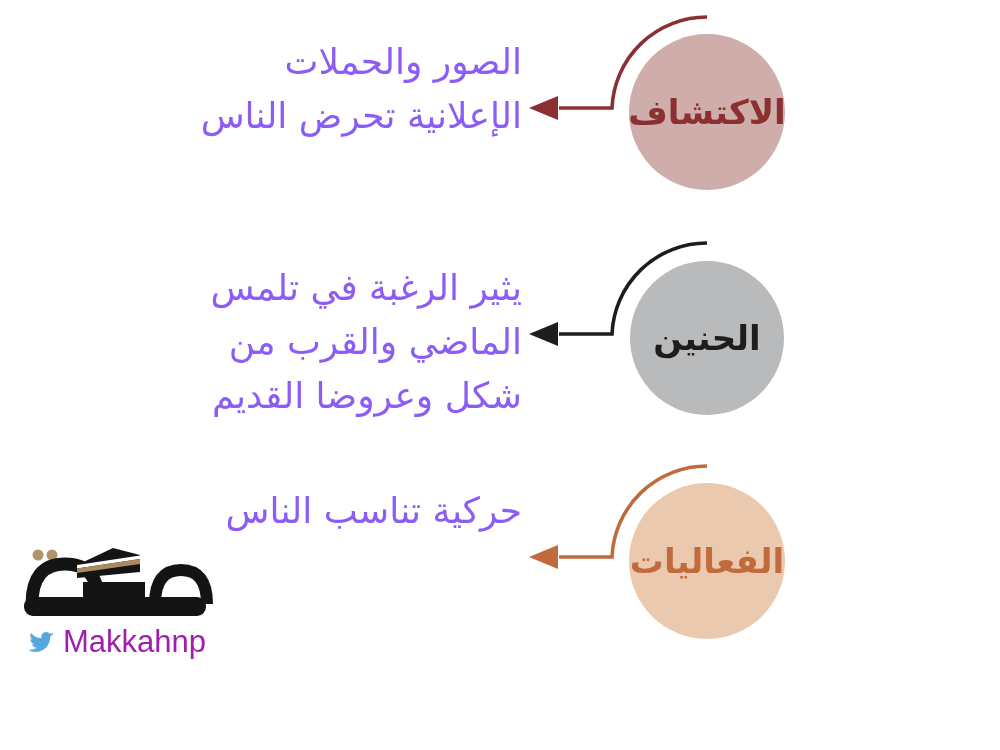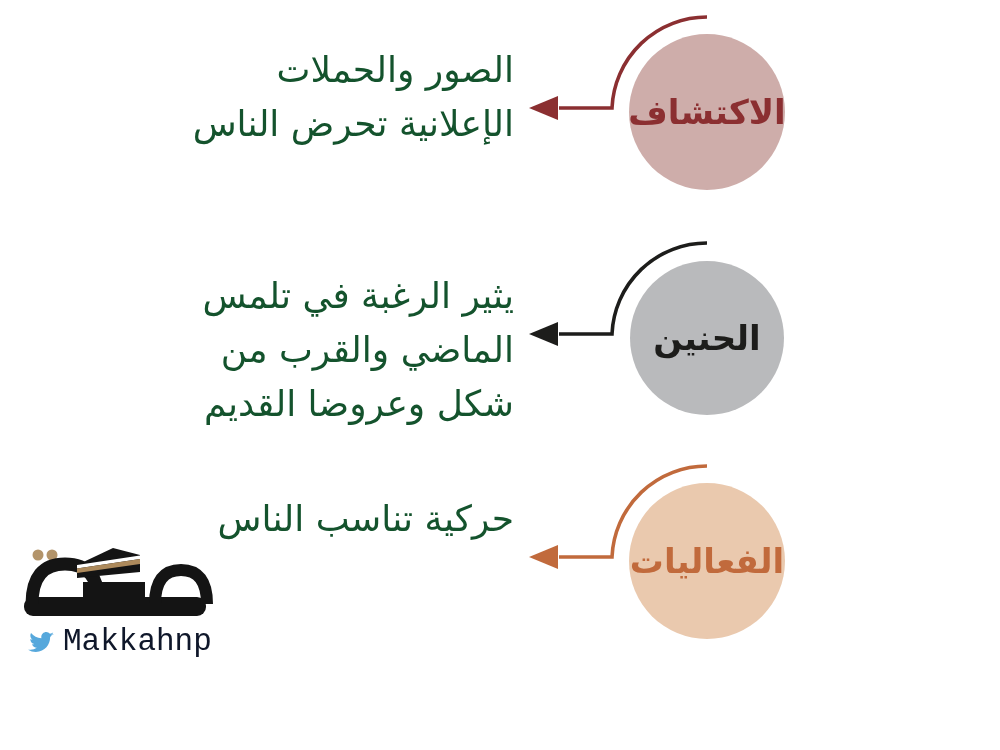--- a/index.html
+++ b/index.html
@@ -10,43 +10,43 @@
   }
   .connector{position:absolute;left:515px;width:280px;height:200px;}
   #connector-0{top:12px;}
   #connector-1{top:238px;}
   #connector-2{top:461px;}
   .circle-label{
     font-family:"DejaVu Sans", sans-serif;
     font-weight:bold;
   }
   .desc{
-    position:absolute;right:470px;margin:16px;
+    position:absolute;right:470px;margin:8px;
     direction:rtl;text-align:right;
-    color:#14532d;
+    color:#8b5cf6;
     font-size:36px;line-height:54px;
     font-weight:500;
     letter-spacing:-0.5px;
     white-space:nowrap;
   }
   #desc-0{top:27px;}
   #desc-1{top:253px;}
   #desc-2{top:476px;}
   .desc .line{display:block;}
   .logo{position:absolute;left:15px;top:538px;width:210px;height:130px;}
   .logo-mark{position:absolute;left:0;top:0;width:200px;height:85px;}
   .logo-footer{
     position:absolute;left:10px;top:84px;width:200px;height:40px;
     display:flex;align-items:center;gap:6px;
   }
   .twitter-icon{width:32px;height:27px;flex:0 0 auto;}
   .handle{
-    font-family:Liberation Mono, monospace;
+    font-family:Liberation Sans, sans-serif;
     font-size:31px;line-height:36px;
-    color:#0f172a;
+    color:#a21caf;
   }
 </style>
 </head>
 <body>
 
 <svg id="connector-0" class="connector" viewBox="0 0 280 200">
   <circle cx="192" cy="100" r="78" fill="#ceadaa"></circle>
   <path d="M 192 5 A 95 95 0 0 0 97 96 L 44 96" fill="none" stroke-width="3.6" stroke="#8b2f31"></path>
   <polygon points="43,84 43,108 14,96" fill="#8b2f31"></polygon>
   <text x="192" y="112" text-anchor="middle" font-size="34" class="circle-label" fill="#8b2f31">الاكتشاف</text>

